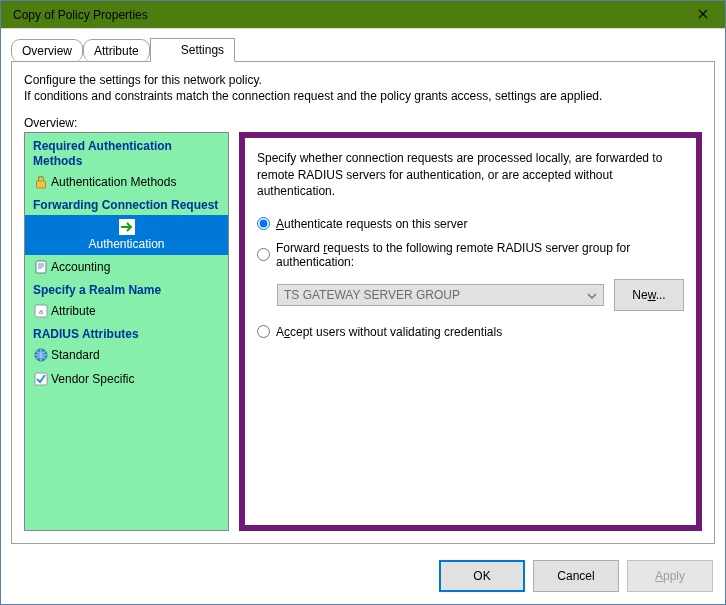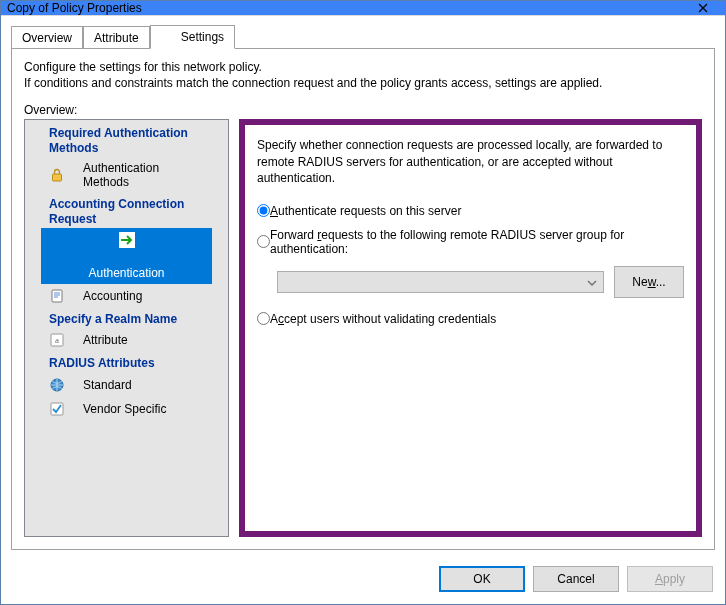--- a/index.html
+++ b/index.html
@@ -10,25 +10,25 @@
     background: #fff;
     color: #000;
   }
   .window {
     width: 726px; height: 605px;
     border: 1px solid #5a7faa;
     display: flex; flex-direction: column;
     background: #fff;
   }
   .titlebar {
-    height: 15px;
-    background: #3b82f6;
+    height: 28px;
+    background: #4d7c0f;
     display: flex; align-items: center;
     border-bottom: 1px solid #d9d9d9;
-    padding-left: 6px;
+    padding-left: 12px;
   }
   .titlebar .title { flex: 1; font-size: 12px; }
   .titlebar .close {
     width: 45px; height: 29px;
     display: flex; align-items: center; justify-content: center;
     font-size: 13px; cursor: default;
   }
 
   .tabrow {
     display: flex; align-items: flex-end;
@@ -48,20 +48,21 @@
   .tab.active {
     border-color: #a0a0a0;
     border-bottom: 1px solid #fff;
     z-index: 2;
     padding-left: 30px;
   }
   .tab:not(.active) {
     border-color: #a0a0a0;
     border-bottom: none;
     background: #fff;
+    border-radius: 9px;
   }
   .tabline {
     position: absolute;
     left: 10px; right: 10px; bottom: -1px;
     border-bottom: 1px solid #a0a0a0;
     z-index: 1;
   }
 
   .tabpanel {
     flex: 1;
@@ -74,58 +75,58 @@
   }
   .intro { margin-bottom: 8px; line-height: 1.35; }
   .settings-label { margin-top: 4px; margin-bottom: 2px; }
 
   .split {
     flex: 1; display: flex; gap: 10px; min-height: 0;
   }
   .sidebox {
     width: 205px;
     border: 1px solid #828790;
-    background: #e5e5e5;
+    background: #86efac;
     overflow: auto;
-    padding: 2px 16px;
+    padding: 2px 0;
   }
   .detailbox {
     flex: 1;
     border: 6px solid #701a75;
     background: #fff;
     padding: 12px 12px;
   }
 
   .cat {
     color: #003399;
     font-weight: bold;
     padding: 4px 8px 2px 8px;
     line-height: 1.2;
   }
   .item {
     display: flex; align-items: center;
-    gap: 18px;
+    gap: 2px;
     padding: 4px 8px 4px 8px;
     cursor: default;
   }
   .item.selected {
     background: #0078d7;
     color: #fff;
     flex-direction: column;
   }
   .item .icon {
     width: 16px; height: 16px; flex-shrink: 0;
     display: inline-flex; align-items: center; justify-content: center;
   }
 
   .desc { margin-bottom: 18px; line-height: 1.35; }
 
   .radio-row {
     display: flex; align-items: center;
-    margin-bottom: 10px;
+    gap: 6px; margin-bottom: 10px;
     cursor: default;
   }
   .radio-row input[type=radio] {
     width: 13px; height: 13px; margin: 0;
   }
   .indent-block {
     margin-left: 20px;
     display: flex; align-items: center; gap: 10px;
     margin-bottom: 14px;
   }
@@ -149,21 +150,21 @@
     background: #e1e1e1;
     display: inline-flex; align-items: center; justify-content: center;
     padding: 0 10px;
     cursor: default;
   }
 
   .footer {
     display: flex; justify-content: flex-end; gap: 8px;
     padding: 8px 12px 12px 12px;
   }
-  .footer .btn { min-width: 86px; height: 26px; }
+  .footer .btn { min-width: 86px; height: 32px; }
   .footer .btn.primary {
     border: 1px solid #0078d7;
     box-shadow: inset 0 0 0 1px #0078d7;
     background: #e1e1e1;
   }
   .footer .btn.disabled {
     color: #9e9e9e; background: #e6e6e6; border-color: #c0c0c0;
   }
 
   .underline-first::first-letter { text-decoration: underline; }
@@ -208,21 +209,21 @@
         <div class="item">
           <span class="icon">
             <svg width="16" height="16" viewBox="0 0 16 16">
                 <rect x="3.5" y="7" width="9" height="7" rx="1" fill="#f4c244" stroke="#b98d1d"></rect>
                 <path d="M5.5 7 V5 a2.5 2.5 0 0 1 5 0 V7" fill="none" stroke="#b98d1d" stroke-width="1.3"></path>
               </svg>
           </span>
           <span>Authentication Methods</span>
         </div>
 
-        <div class="cat">Accounting Connection Request</div>
+        <div class="cat">Forwarding Connection Request</div>
         <div class="item selected">
           <span class="icon">
             <svg width="16" height="16" viewBox="0 0 16 16">
                 <rect x="0" y="0" width="16" height="16" fill="#fff"></rect>
                 <path d="M2 8 H11 M8 4 L12 8 L8 12" fill="none" stroke="#1aa01a" stroke-width="2"></path>
               </svg>
           </span>
           <span>Authentication</span>
         </div>
         <div class="item">
@@ -276,20 +277,21 @@
           <span class="underline-first">Authenticate requests on this server</span>
         </label>
 
         <label class="radio-row">
           <input type="radio" name="authmode" style="">
           <span><span>Forward </span><span class="u">r</span><span>equests to the following remote RADIUS server group for authentication:</span></span>
         </label>
 
         <div class="indent-block">
           <div class="combo">
+            <span>TS GATEWAY SERVER GROUP</span>
             <span class="chev">
               <svg width="10" height="6" viewBox="0 0 10 6">
                   <path d="M1 1 L5 5 L9 1" fill="none" stroke="#6d6d6d" stroke-width="1.3"></path>
                 </svg>
             </span>
           </div>
           <div class="btn">
             <span><span>Ne</span><span class="u">w</span><span>...</span></span>
           </div>
         </div>

